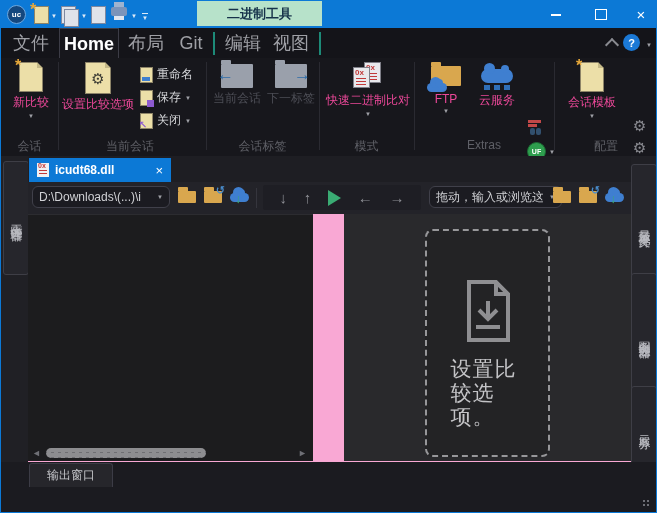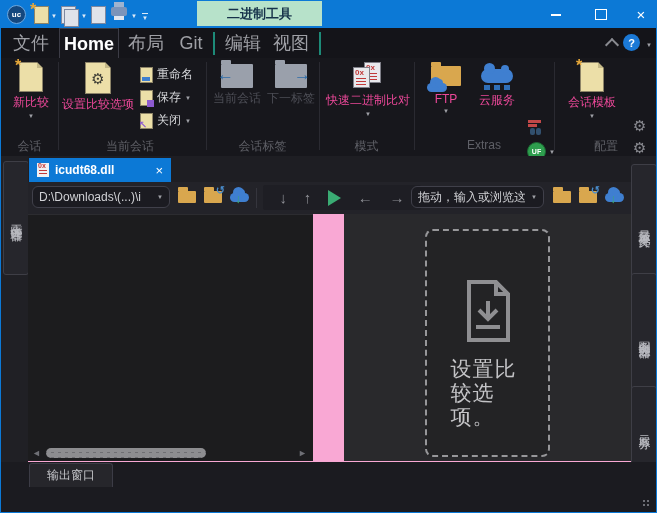--- a/index.html
+++ b/index.html
@@ -349,21 +349,21 @@
           <span style="position:absolute;left:7px;top:4px;color:#3aab73;font-weight:bold;font-size:12px;">↓</span>
         </div>
         <div class="vline" style="left:228px;"></div>
         <div class="arrowbox">
           <span class="garrow">↓</span>
           <span class="garrow">↑</span>
           <span class="play"></span>
           <span class="garrow">←</span>
           <span class="garrow">→</span>
         </div>
-        <div class="combo" style="left:383px;width:133px;">
+        <div class="combo" style="left:401px;width:133px;">
           <span class="ctext">拖动，输入或浏览这</span>
           <span class="caret">▼</span>
         </div>
         <div class="tb-ico" style="left:523px;">
           <div class="folder yellow" style="width:18px;height:12px;"></div>
         </div>
         <div class="tb-ico" style="left:549px;">
           <div class="folder yellow" style="width:18px;height:12px;"></div>
           <span style="position:absolute;right:-1px;top:-4px;color:#4a8fd0;font-weight:bold;font-size:11px;">↺</span>
         </div>

